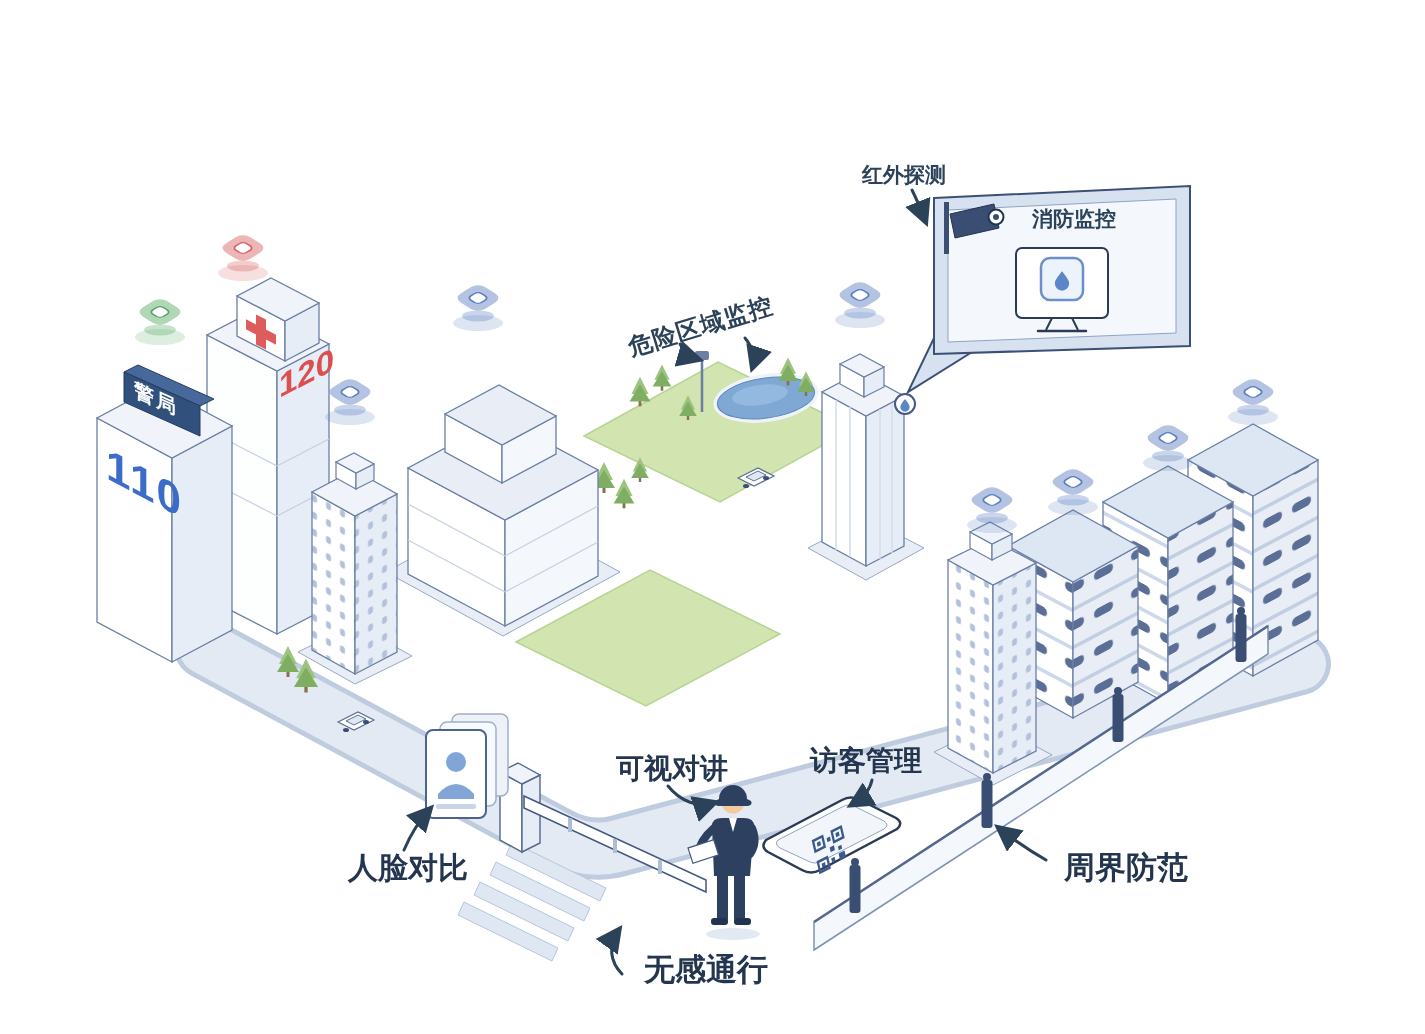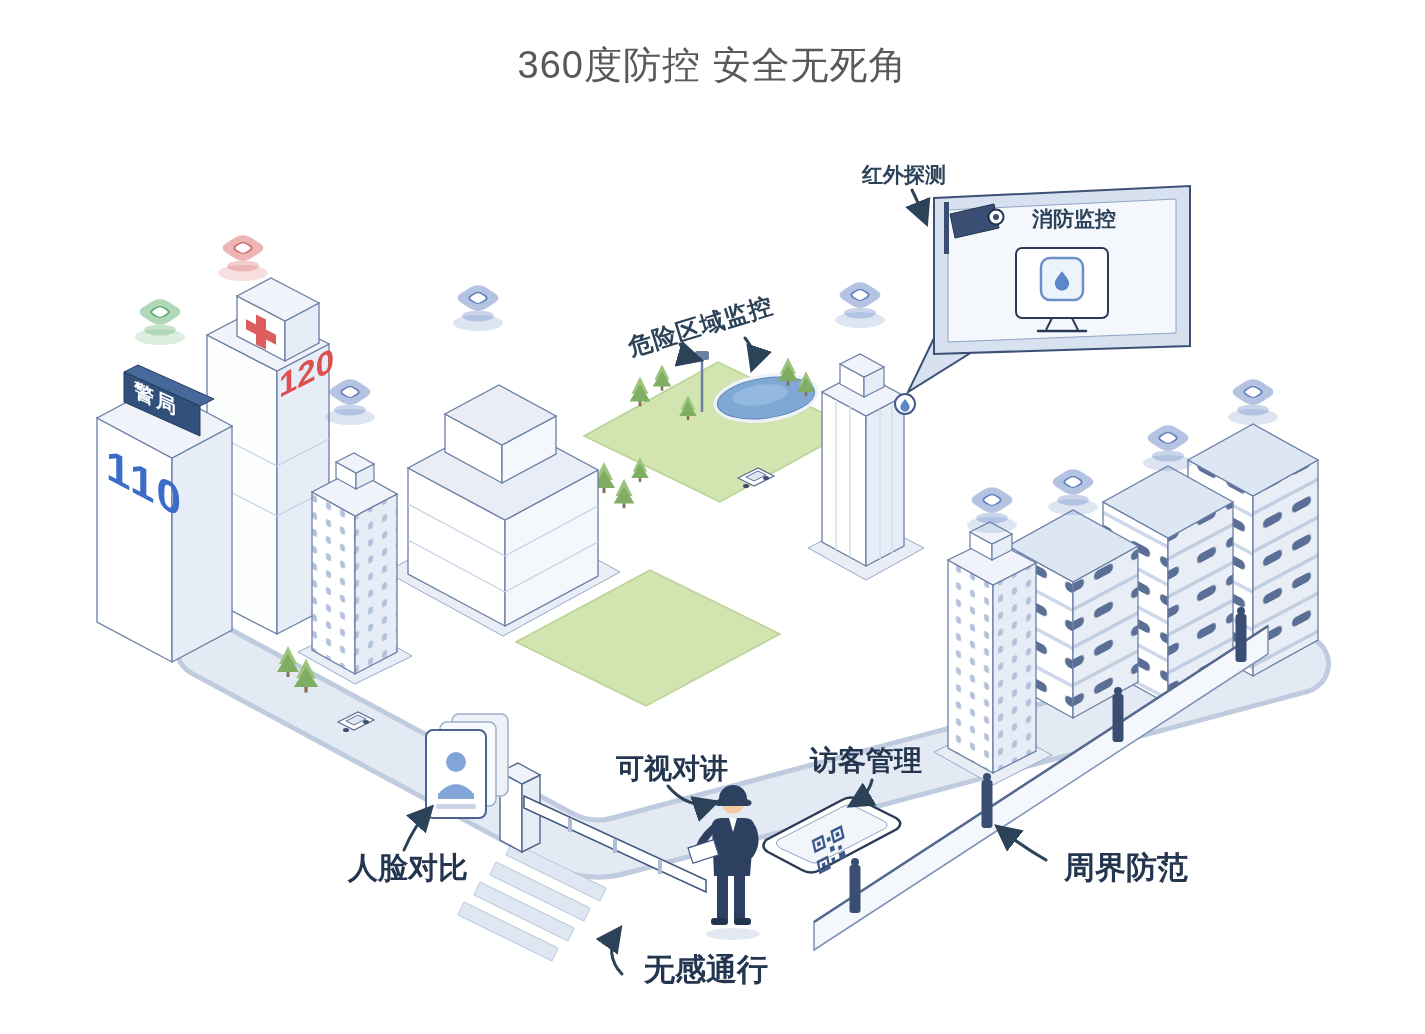--- a/index.html
+++ b/index.html
@@ -9,21 +9,20 @@
               font-size:38px;font-weight:500;color:#595959;letter-spacing:1px;}
   svg{display:block;position:absolute;left:0;top:0;}
   text{font-family:"Liberation Sans", sans-serif;}
   .lbl{fill:#2c4258;font-weight:bold;}
   .lbl-big{fill:#24364f;font-weight:bold;}
 </style>
 </head>
 <body>
 
 <div class="stage">
-  <div class="page-title">360度防控 安全无死角</div>
 
   <svg viewBox="0 0 1425 1034" width="1425" height="1034">
     <defs>
       <marker id="ah" markerWidth="9" markerHeight="9" refX="6.5" refY="4.5" orient="auto">
         <path d="M0,0 L9,4.5 L0,9 Z" fill="#2c4258"></path>
       </marker>
       <pattern id="dotsL" patternUnits="userSpaceOnUse" width="14" height="17" patternTransform="skewY(28)">
         <rect x="4" y="5" width="5" height="7" rx="2" fill="#b3c2dc"></rect>
       </pattern>
       <pattern id="dotsR" patternUnits="userSpaceOnUse" width="14" height="17" patternTransform="skewY(-28)">

